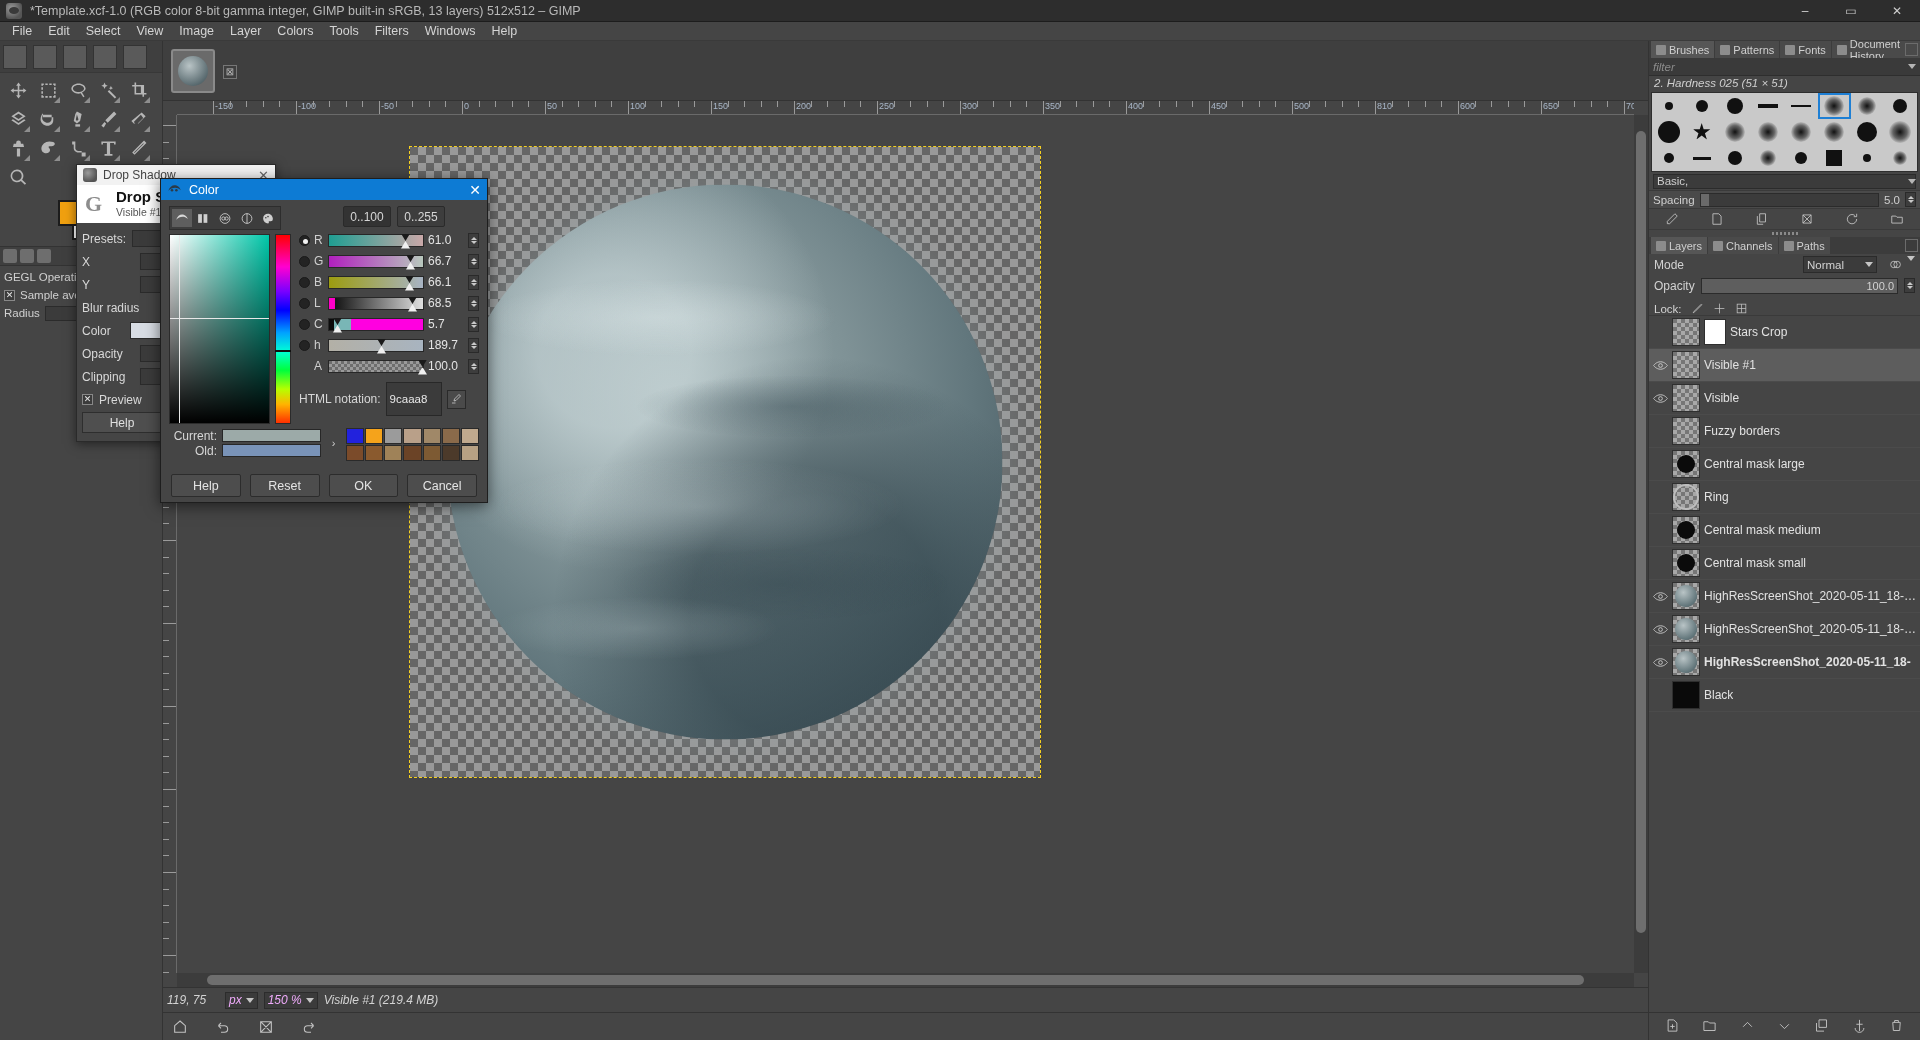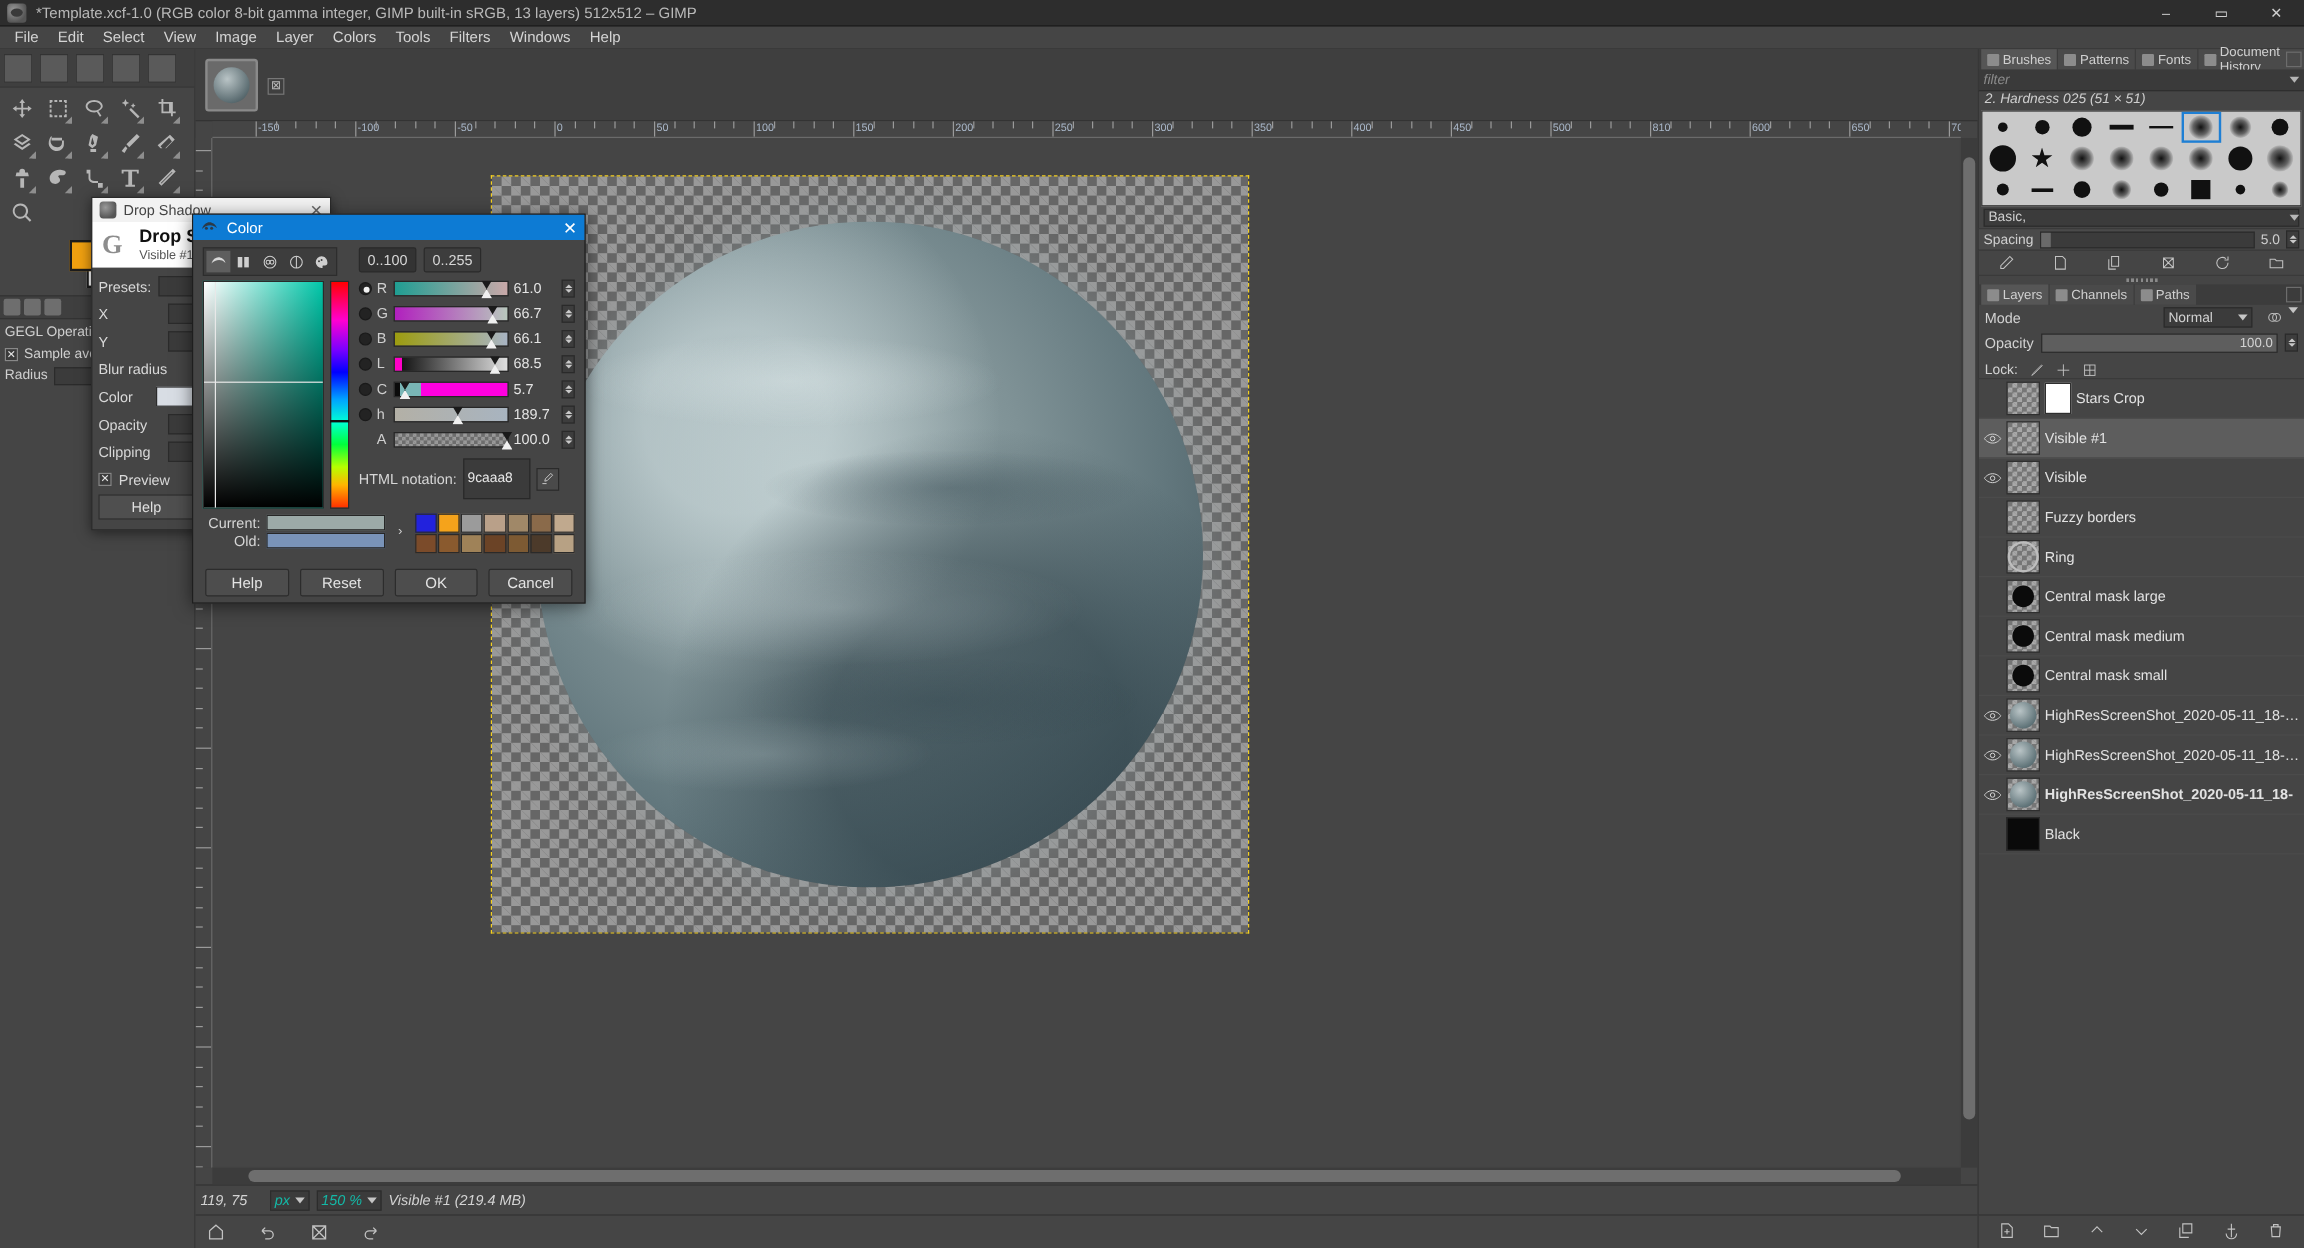--- a/index.html
+++ b/index.html
@@ -113,21 +113,21 @@
   }
   #vscroll{ position:absolute; right:0; top:14px; bottom:14px; width:14px; background:#3c3c3c;}
   #vscroll .thumb{ position:absolute; left:2px; right:2px; top:16px; bottom:40px;
                    background:#6e6e6e; border-radius:5px;}
   #hscroll{ position:absolute; left:14px; right:14px; bottom:0; height:14px; background:#3c3c3c;}
   #hscroll .thumb{ position:absolute; top:2px; bottom:2px; left:30px; right:50px;
                    background:#6e6e6e; border-radius:5px;}
   #statusbar{ height:25px; background:#454545; border-top:1px solid #333;
               display:flex; align-items:center; padding:0 4px; gap:6px; font-size:12px;font-style:italic;}
   .sbtxt{ color:#d3d3d3; }
-  .sbsel{ height:17px; background:#3b3b3b; border:1px solid #2c2c2c; color:#14b8a6;
+  .sbsel{ height:17px; background:#3b3b3b; border:1px solid #2c2c2c; color:#f0abfc;
           display:flex; align-items:center; padding:0 3px; gap:4px; }
   .caret{ width:0;height:0;border-left:4px solid transparent;border-right:4px solid transparent;
           border-top:5px solid #c5c5c5;}
   #bottombar{ height:28px; background:#454545; border-top:1px solid #333;
               display:flex; align-items:center; padding:0 8px; gap:26px;}
   .bicon{ width:17px;height:17px; color:#c6c6c6; display:flex;align-items:center;justify-content:center;}
   .bicon svg{ width:16px;height:16px; fill:none; stroke:#c2c2c2; stroke-width:1.6; }
   
   #rightdock{ width:272px; background:#454545; border-left:1px solid #333;
               display:flex; flex-direction:column; flex:none;}
@@ -264,21 +264,21 @@
       #00c7a9;
   }
   #satval .ch{ position:absolute; left:0; right:0; top:44%; height:1px; background:#e8e8e8;}
   #satval .cv{ position:absolute; top:0; bottom:0; left:9%; width:1px; background:#e8e8e8;}
   #huestrip{ width:16px; border:1px solid #2b2b2b; position:relative;
     background:linear-gradient(to bottom,#ff0000 0%,#ff00d0 17%,#7a00ff 30%,
       #0000ff 40%,#00a2ff 52%,#00ffd5 62%,#00ff3c 72%,#b6ff00 82%,#ffb400 90%,#ff3000 100%);}
   #huestrip .mk{ position:absolute; left:-1px; right:-1px; top:61%; height:2px;
                  background:#111; }
   #cdright{ flex:1; display:flex; flex-direction:column; }
-  #rangebtns{ display:flex; gap:6px; margin-bottom:3px;}
+  #rangebtns{ display:flex; gap:6px; margin-bottom:3px;margin-left:44px;}
   .rbtn{ width:48px;height:21px; background:#3d3d3d; border:1px solid #2a2a2a;
          color:#d6d6d6; font-size:12px; display:flex;align-items:center;justify-content:center;
          border-radius:2px;}
   .rbtn.active{ background:#333; }
   .crow{ display:flex; align-items:center; gap:4px; height:20px; margin-bottom:1px; }
   .radio{ width:11px;height:11px;border-radius:50%;background:#232323;flex:none;
           position:relative; border:1px solid #1a1a1a;}
   .radio.on:after{ content:""; position:absolute; left:3px;top:3px;width:5px;height:5px;
                    border-radius:50%; background:#f2f2f2;}
   .clbl{ width:10px; color:#cfcfcf; font-size:12px; flex:none;}
@@ -949,27 +949,27 @@
           <span class="lthumb"></span>
           <span class="lname">Visible</span>
         </div>
         <div class="layer">
           <span class="eye"></span>
           <span class="lthumb"></span>
           <span class="lname">Fuzzy borders</span>
         </div>
         <div class="layer">
           <span class="eye"></span>
+          <span class="lthumb cmask"></span>
+          <span class="lname">Central mask large</span>
+        </div>
+        <div class="layer">
+          <span class="eye"></span>
           <span class="lthumb ring"></span>
           <span class="lname">Ring</span>
-        </div>
-        <div class="layer">
-          <span class="eye"></span>
-          <span class="lthumb cmask"></span>
-          <span class="lname">Central mask large</span>
         </div>
         <div class="layer">
           <span class="eye"></span>
           <span class="lthumb cmask"></span>
           <span class="lname">Central mask medium</span>
         </div>
         <div class="layer">
           <span class="eye"></span>
           <span class="lthumb cmask"></span>
           <span class="lname">Central mask small</span>

